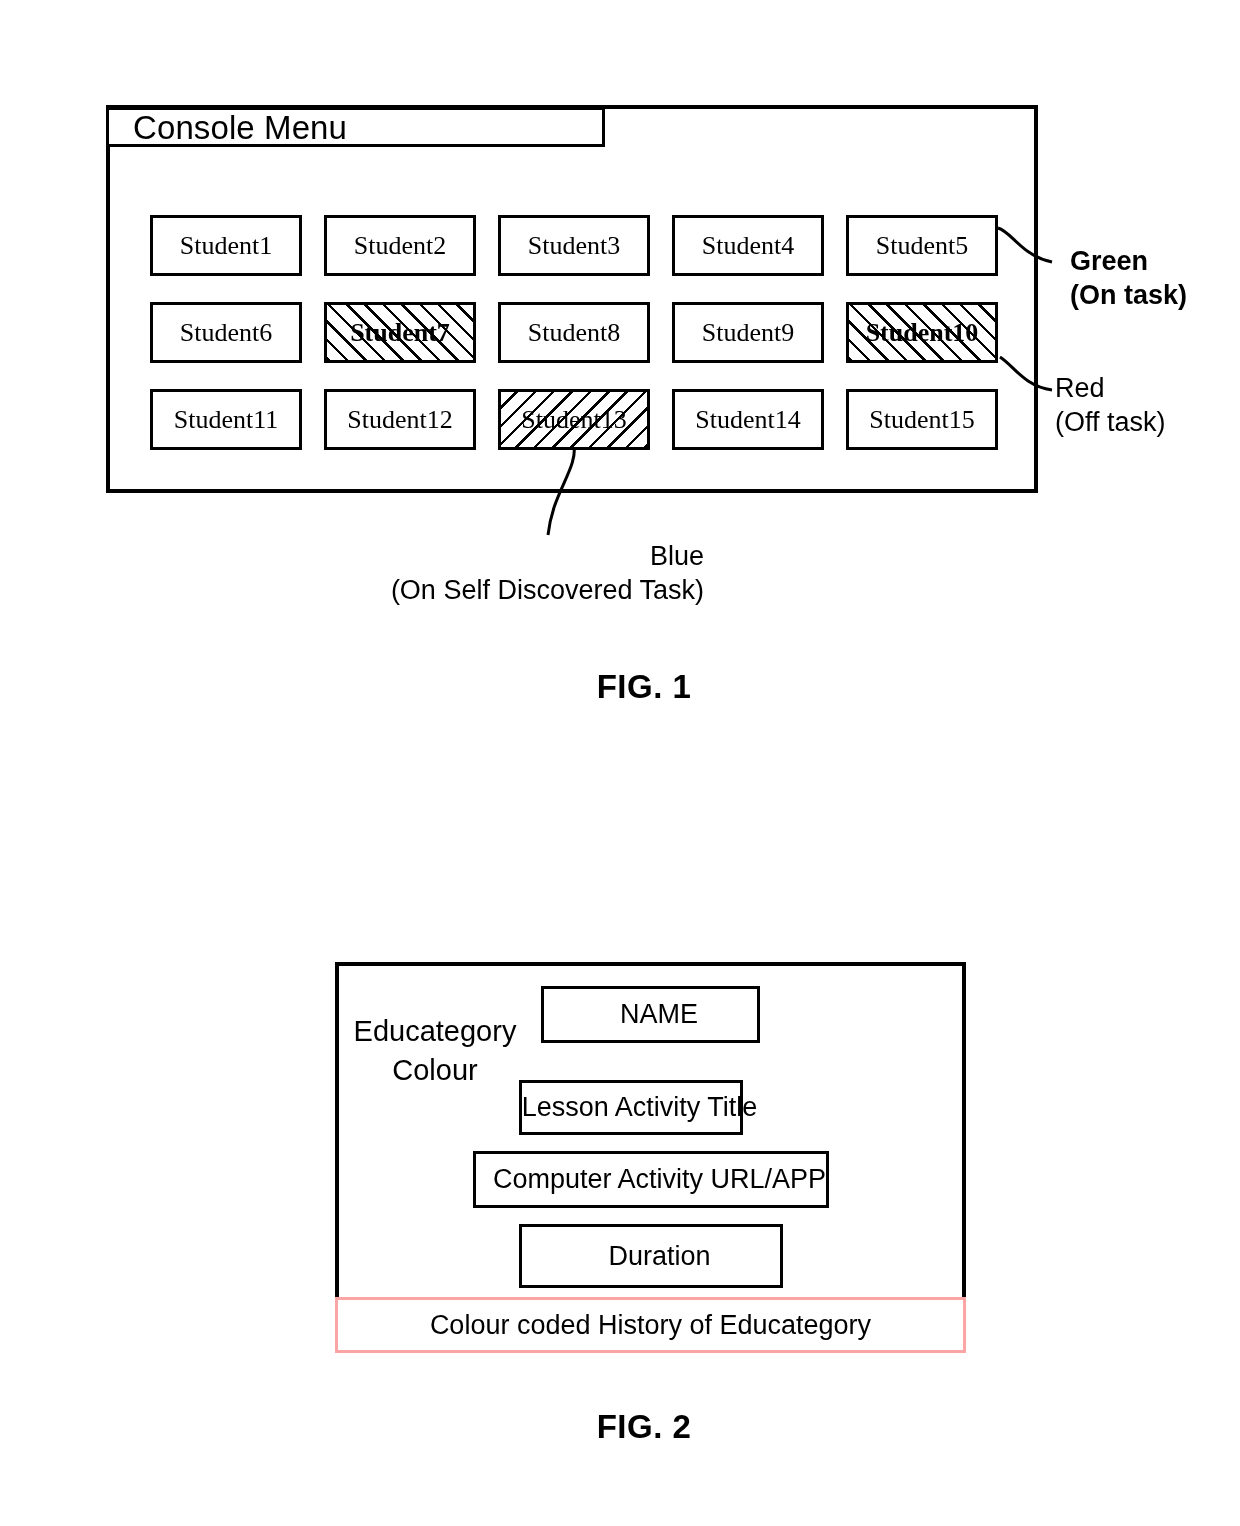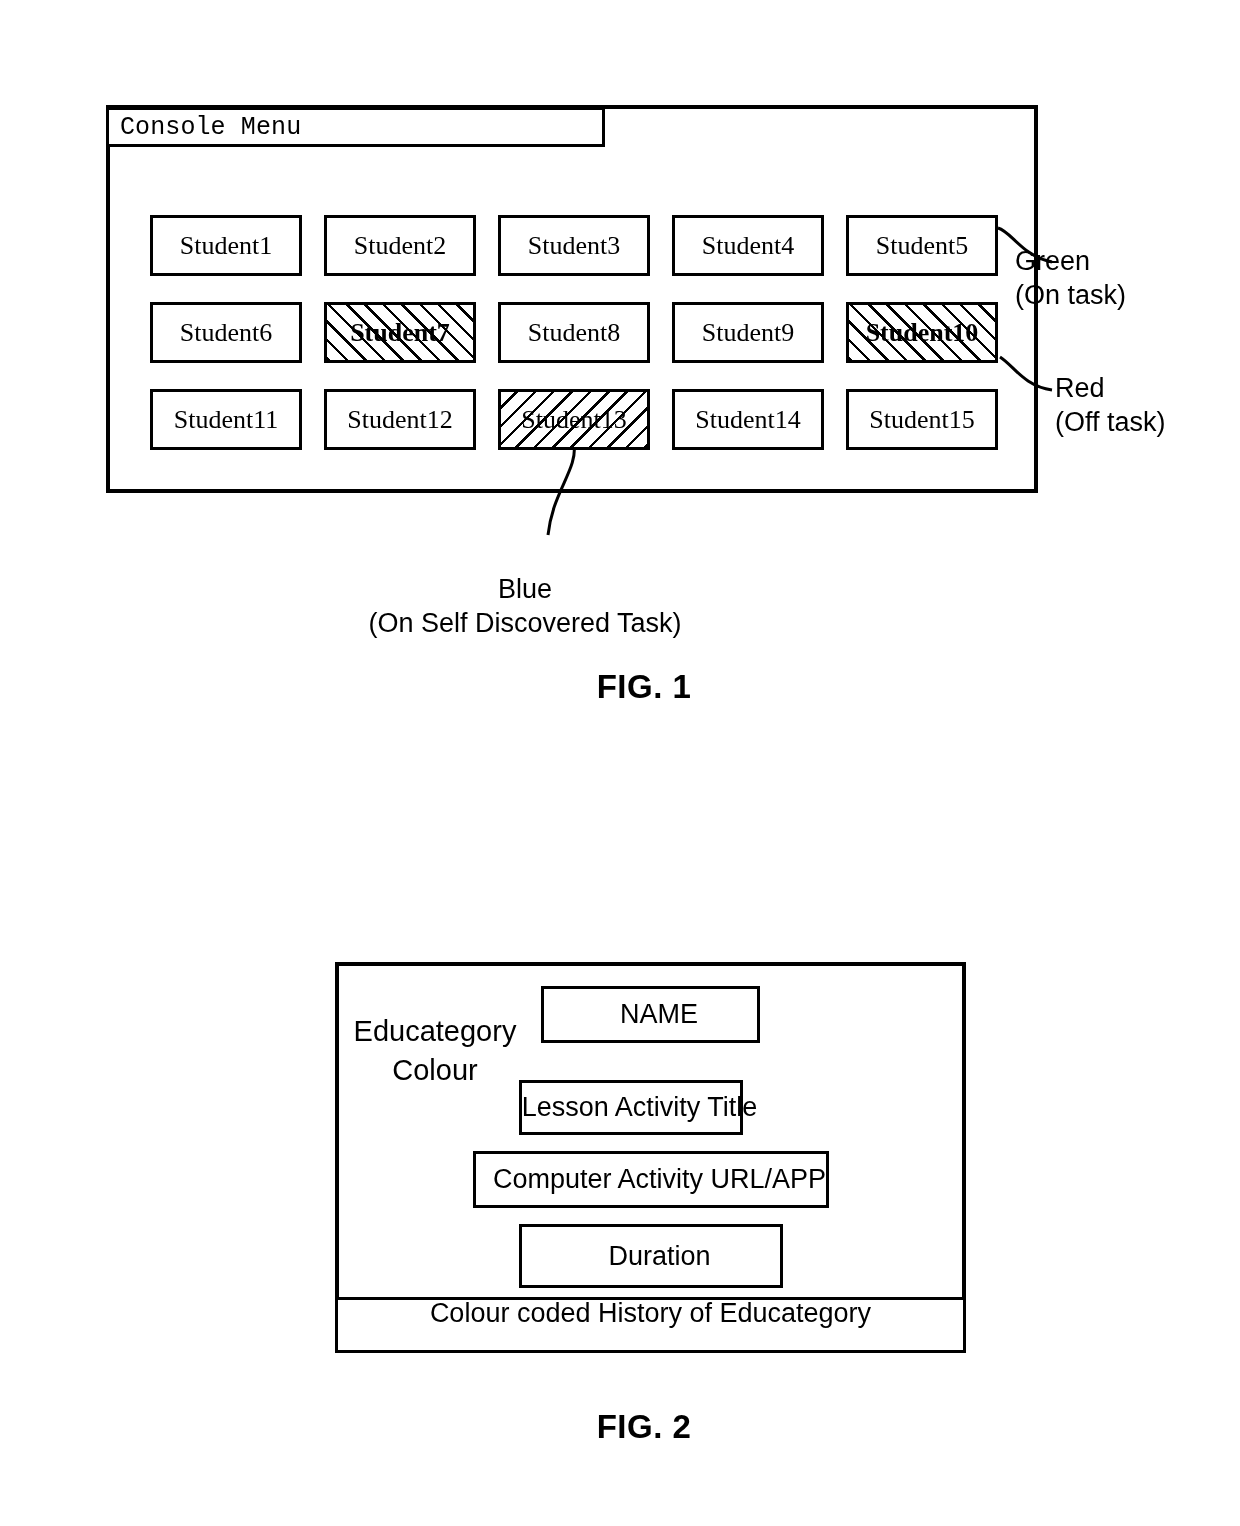--- a/index.html
+++ b/index.html
@@ -34,26 +34,25 @@
     top: 107px;
     width: 499px;
     height: 40px;
     border: 3px solid #000;
     box-sizing: border-box;
     background: #fff;
     display: flex;
     align-items: center;
   }
   #console-menu-bar .label {
-    font-size: 25px;
+    font-size: 33px;
     line-height: 1;
-    padding-left: 11px;
+    padding-left: 24px;
     letter-spacing: 0.1px;
     white-space: nowrap;
-    font-family: Liberation Mono, monospace;
   }
 
   #student-grid {
     position: absolute;
     left: 150px;
     top: 215px;
     width: 850px;
     display: grid;
     grid-template-columns: repeat(5, 152px);
     grid-template-rows: repeat(3, 61px);
@@ -102,28 +101,27 @@
     );
   }
 
   
   .anno {
     position: absolute;
     font-size: 27px;
     line-height: 1.25;
     white-space: nowrap;
   }
-  #anno-green { left: 1015px; top: 245px; }
+  #anno-green { left: 1070px; top: 245px; font-weight: bold; }
   #anno-red   { left: 1055px; top: 372px; }
   #anno-blue  {
-    left: 330px;
+    left: 314px;
     top: 540px;
-    text-align: center;
+    text-align: right;
     width: 390px;
-    margin-top: 33px;
   }
 
   
   #leaders {
     position: absolute;
     left: 0; top: 0;
     width: 1240px; height: 1526px;
     pointer-events: none;
   }
 
@@ -178,25 +176,25 @@
   #f2-lesson   { left: 519px; top: 1080px; width: 224px; height: 55px; }
   #f2-url      { left: 473px; top: 1151px; width: 356px; height: 57px; }
   #f2-duration { left: 519px; top: 1224px; width: 264px; height: 64px; }
 
   #f2-history-strip {
     position: absolute;
     left: 335px;
     top: 1297px;
     width: 631px;
     height: 56px;
-    border: 3px solid #000000;
+    border: 3px solid #fca5a5;
     box-sizing: border-box;
     background: #fff;
     display: flex;
-    align-items: flex-start;
+    align-items: center;
     justify-content: center;
     font-size: 27px;
     line-height: 1;
     white-space: nowrap;
   }
 </style>
 </head>
 <body>
 
 <div id="fig1-frame"></div>

